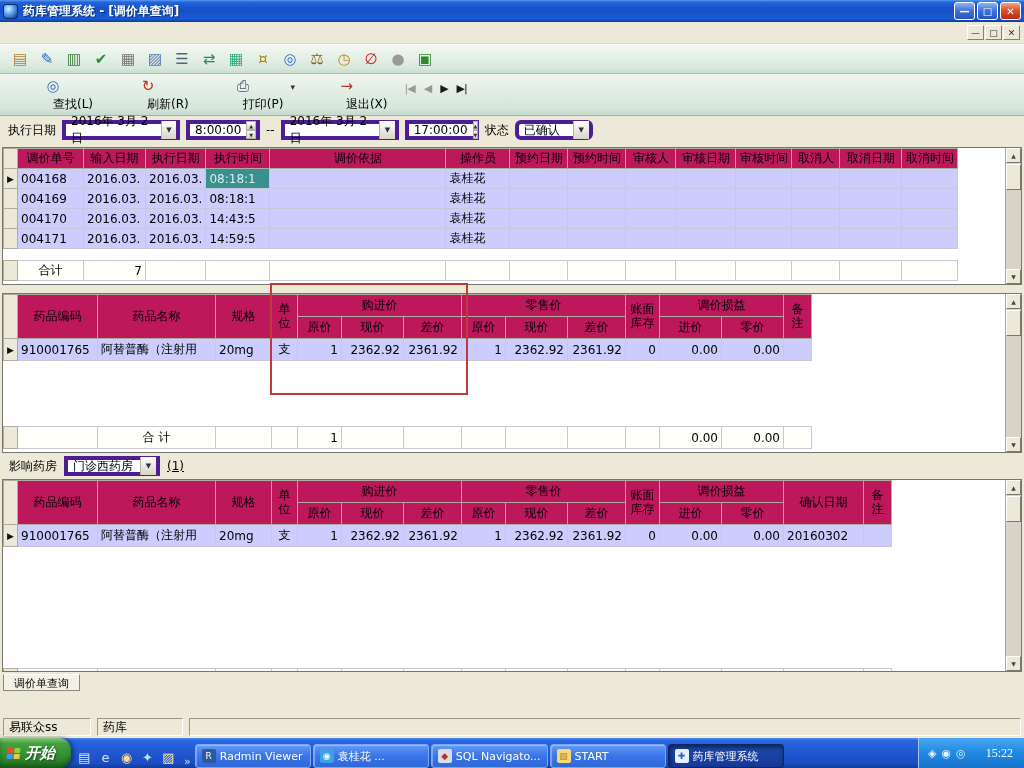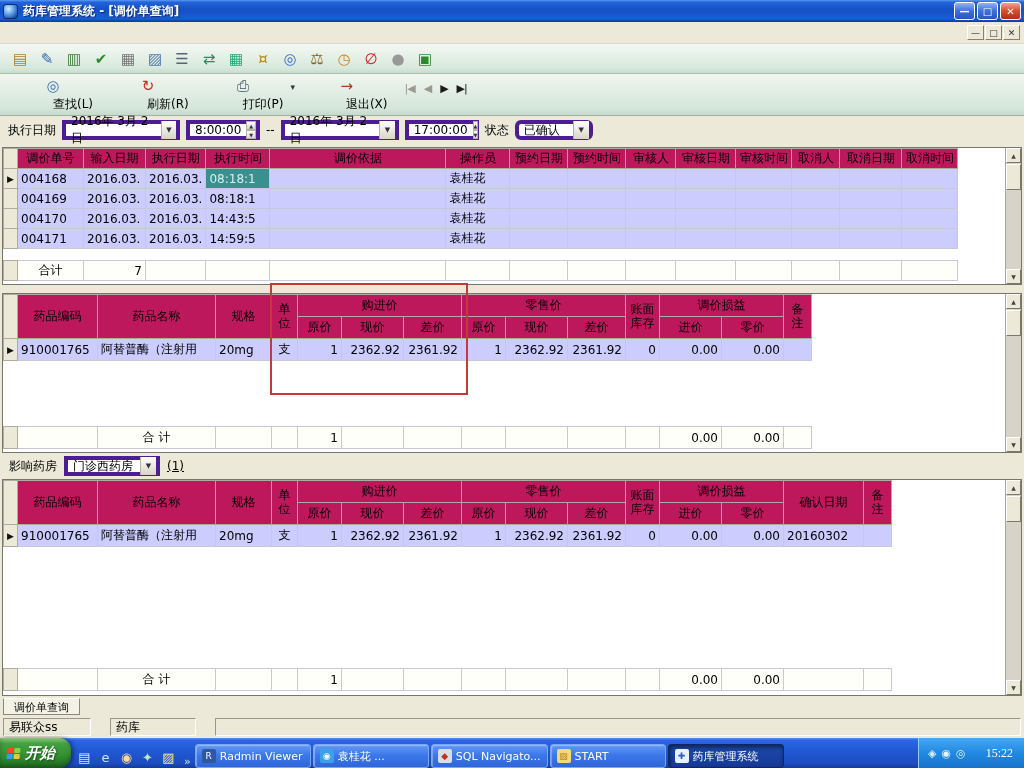--- a/index.html
+++ b/index.html
@@ -78,21 +78,21 @@
 
   .redbox { position:absolute; left:267px; top:-11px; width:198px; height:112px; border:2px solid #c23a3a; z-index:6; pointer-events:none; }
 
   
   .pharmacy { height:26px; flex:0 0 26px; display:flex; align-items:center; gap:7px; padding:0 9px; }
   .ph-count { text-decoration:underline; }
 
   
   .tabstrip { height:20px; flex:0 0 20px; background:#ece9d8; display:flex; align-items:center; padding:1px 0 0 3px;font-family:Liberation Serif, serif; }
   .tab { border:1px solid #89887e; border-top:1px solid #fff; background:#f4f2e6; padding:1px 10px 0 10px; font-size:11px; height:17px; }
-  .statusbar { height:22px; flex:0 0 22px; background:#ece9d8; display:flex; gap:19px; padding:2px 3px; }
+  .statusbar { height:22px; flex:0 0 22px; background:#ece9d8; display:flex; gap:6px; padding:2px 3px;margin-top:24px; }
   .spanel { border:1px solid; border-color:#9a968a #fff #fff #9a968a; display:flex; align-items:center; padding:0 5px; white-space:nowrap; overflow:hidden; }
   .sp1 { width:88px; } .sp2 { width:86px; } .sp3 { flex:1; } .sp4 { width:334px; }
 
   
   .taskbar { height:30px; flex:0 0 30px; display:flex; align-items:flex-end;
     background:linear-gradient(180deg,#5491f2 0%,#2966e2 8%,#2158d2 45%,#1c4cc0 85%,#123b9a 100%); }
   .startbtn { height:30px; padding:0 16px 0 7px; display:flex; align-items:center; gap:5px; color:#fff; font-weight:bold; font-style:italic; font-size:15px;
     background:linear-gradient(180deg,#8cc77c 0%,#44a040 18%,#349232 55%,#1f6f1f 100%); border-radius:0 12px 12px 0;
     box-shadow:2px 0 5px rgba(0,0,0,.45), inset 0 -3px 5px rgba(0,0,0,.25); text-shadow:1px 1px 2px #1a4d1a; }
   .winflag { display:grid; grid-template-columns:6px 6px; grid-template-rows:5px 5px; gap:1px; transform:skewX(-6deg); }

